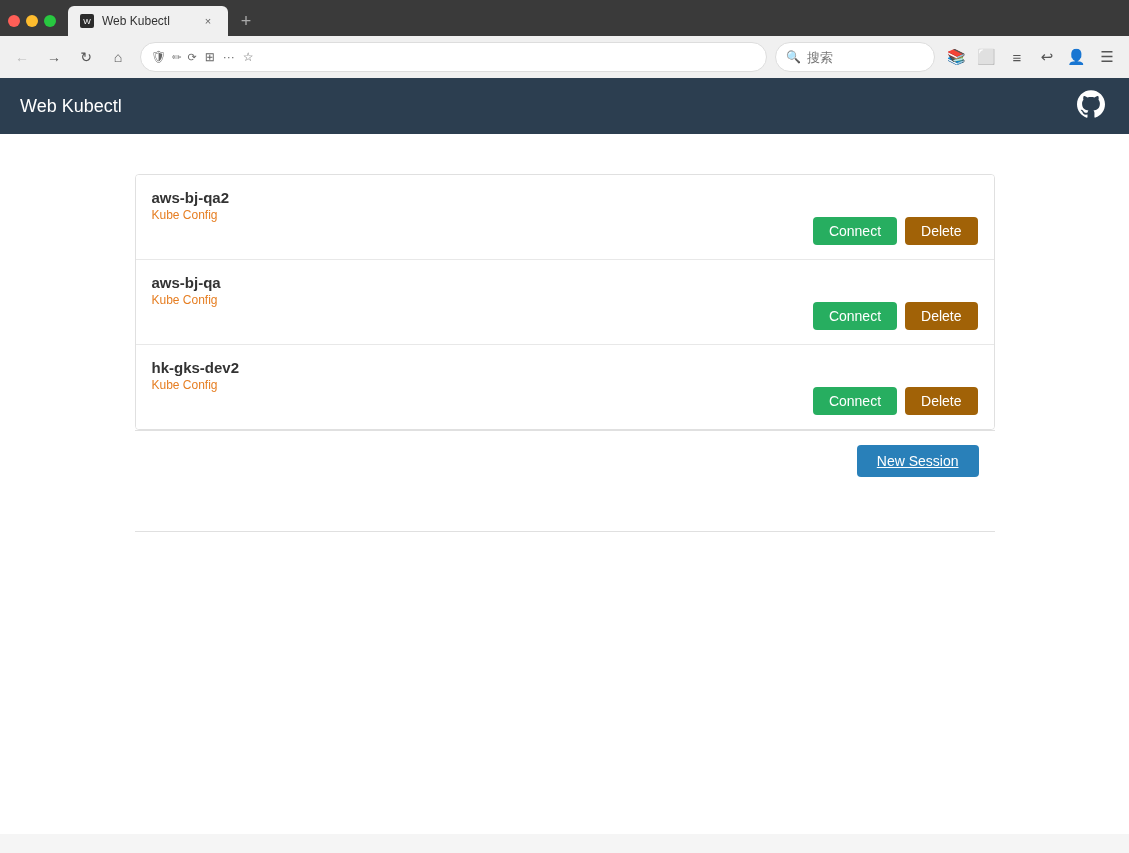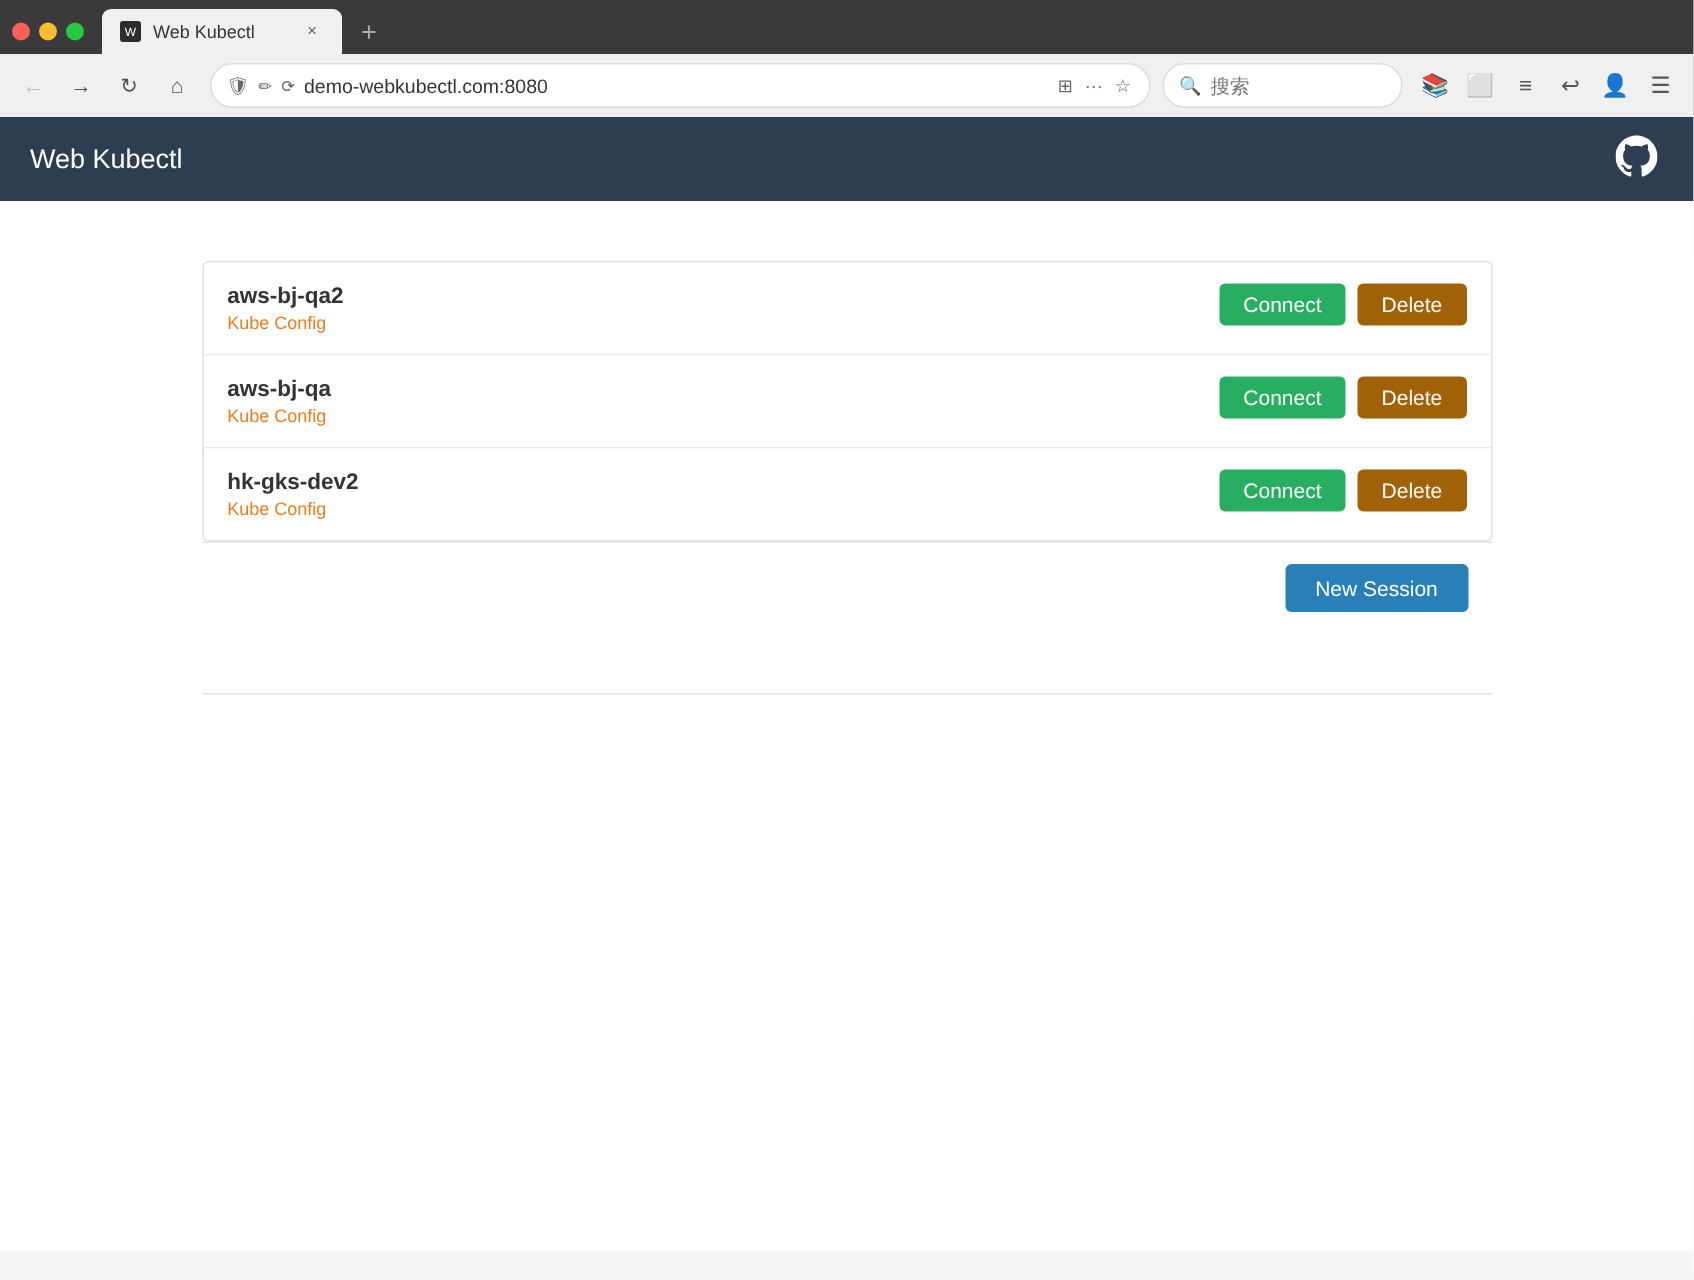--- a/index.html
+++ b/index.html
@@ -266,20 +266,21 @@
     }
 
     .session-type {
       font-size: 12px;
       color: #e67e22;
     }
 
     .session-actions {
       display: flex;
       gap: 8px;
+      margin-top: 28px;
     }
 
     .btn-connect {
       background: #27ae60;
       color: white;
       border: none;
       padding: 6px 16px;
       border-radius: 4px;
       font-size: 14px;
       cursor: pointer;
@@ -306,20 +307,21 @@
 
     .btn-new-session {
       background: #2980b9;
       color: white;
       border: none;
       padding: 8px 20px;
       border-radius: 4px;
       font-size: 14px;
       cursor: pointer;
       font-weight: 400;
+      text-decoration: underline;
     }
 
     .divider-line {
       height: 1px;
       background: #e0e0e0;
       margin-top: 40px;
     }
   </style>
 </head>
 <body>
@@ -343,21 +345,20 @@
   <div class="nav-bar">
     <button class="nav-btn disabled">←</button>
     <button class="nav-btn">→</button>
     <button class="nav-btn">↻</button>
     <button class="nav-btn">⌂</button>
 
     <div class="address-bar-container">
       <span class="address-shield">🛡</span>
       <span class="address-shield" style="font-size:11px;">✏</span>
       <span class="address-shield" style="font-size:11px;">⟳</span>
-      <input class="address-url" type="text" value="demo-webkubectl.com:8080" style="">
       <div class="address-icons">
         <span class="address-icon">⊞</span>
         <span class="address-icon">···</span>
         <span class="address-icon">☆</span>
       </div>
     </div>
 
     <div class="search-bar-container">
       <span class="search-icon">🔍</span>
       <input class="search-input" type="text" placeholder="搜索" style="">

